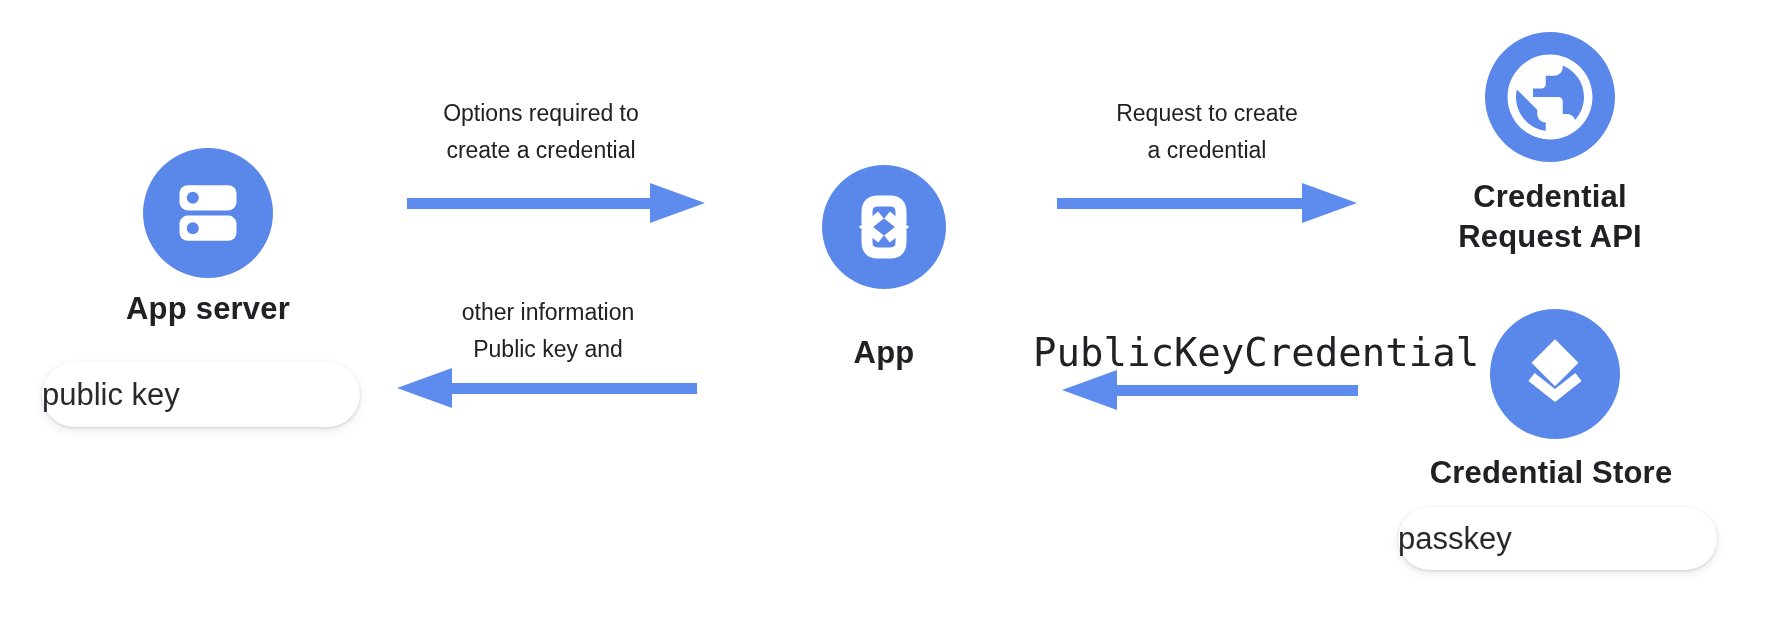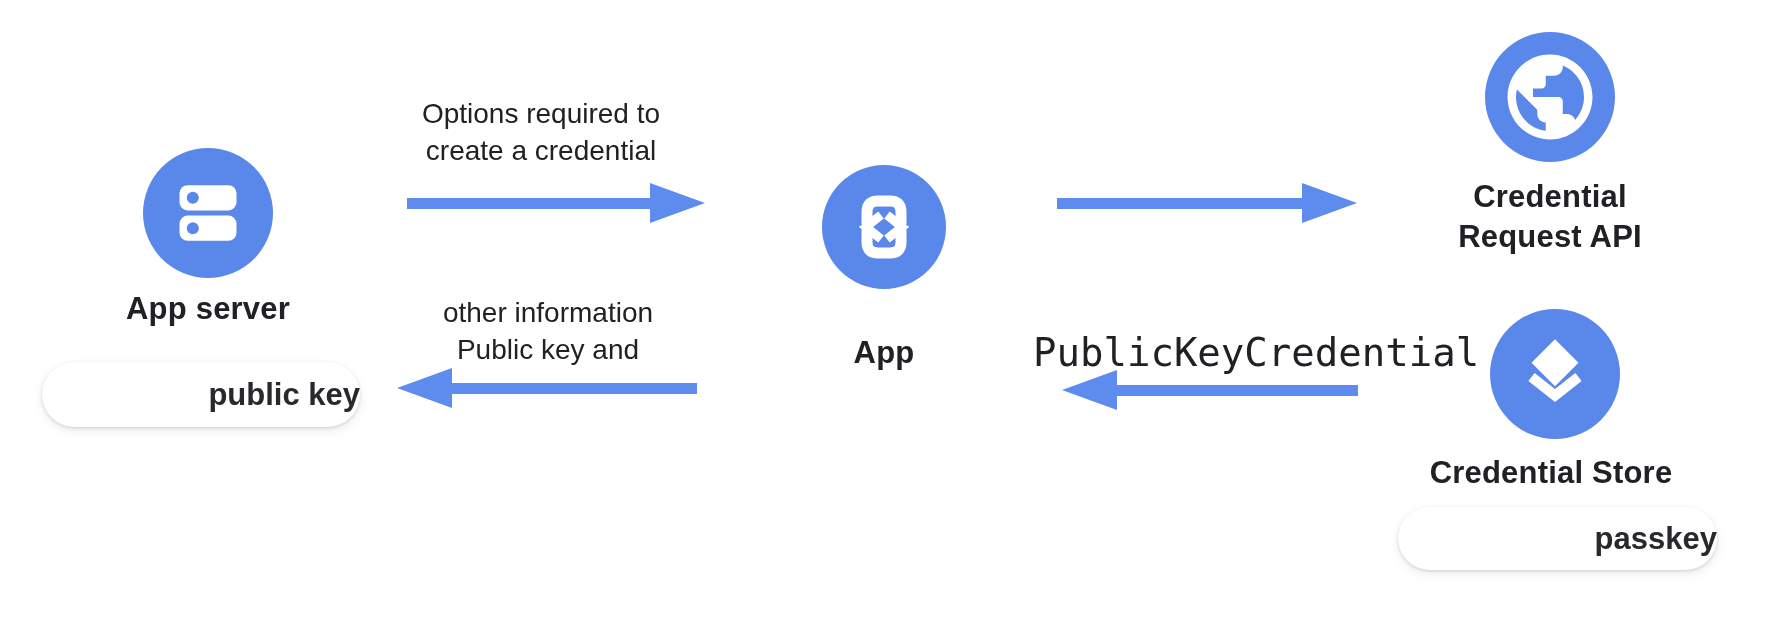--- a/index.html
+++ b/index.html
@@ -21,27 +21,27 @@
     background:var(--node-blue);
     display:flex;align-items:center;justify-content:center;
   }
   .node-label{
     position:absolute;text-align:center;
     font-size:31px;font-weight:700;line-height:38px;
     color:var(--text);letter-spacing:.2px;
   }
   .pill{
     position:absolute;background:#fff;border-radius:999px;
-    display:flex;align-items:center;justify-content:flex-end;
-    font-size:31px;font-weight:700;color:#27292d;
+    display:flex;align-items:center;justify-content:flex-start;
+    font-size:31px;font-weight:400;color:#27292d;
     box-shadow:0 1px 3px rgba(60,64,67,.18), 0 4px 10px rgba(60,64,67,.10);
   }
   .flow-label{
     position:absolute;text-align:center;
-    font-size:28px;font-weight:500;line-height:37px;color:var(--text);
+    font-size:23px;font-weight:500;line-height:37px;color:var(--text);
   }
   .flow-label.mono{
     font-family:"DejaVu Sans Mono","Liberation Mono",monospace;
     font-size:39px;font-weight:400;line-height:34px;letter-spacing:0;
   }
   .arrow{position:absolute;display:flex;align-items:center;}
   .arrow .shaft{flex:1;height:11px;background:var(--arrow-blue);}
   .arrow .head-right{
     width:0;height:0;
     border-top:20px solid transparent;border-bottom:20px solid transparent;
@@ -88,20 +88,24 @@
       <svg viewBox="0 0 96 96" width="96" height="96" aria-hidden="true">
         <path d="M31,45 V33 Q31,22 42,22 H54 Q65,22 65,33 V45" fill="none" stroke="#fff" stroke-width="11"></path>
         <path d="M31,51 V63 Q31,74 42,74 H54 Q65,74 65,63 V51" fill="none" stroke="#fff" stroke-width="11"></path>
         <path d="M45,36 L30,48 L45,60" fill="none" stroke="#fff" stroke-width="9" stroke-linejoin="miter"></path>
         <path d="M51,36 L66,48 L51,60" fill="none" stroke="#fff" stroke-width="9" stroke-linejoin="miter"></path>
       </svg>
     </span>
   </div>
   <div class="node-label" style="left:784px;top:334px;width:200px;">App</div>
 
+  <div class="flow-label" style="left:1057px;top:95px;width:300px;">
+    <div>Request to create</div>
+    <div>a credential</div>
+  </div>
   <div class="arrow" style="left:1057px;top:183px;width:300px;height:40px;">
     <div class="shaft"></div>
     <div class="head-right"></div>
   </div>
 
   <div class="circle" style="left:1485px;top:32px;width:130px;height:130px;">
     <span>
       <svg viewBox="0 0 24 24" width="102" height="102" aria-hidden="true">
         <path fill="#fff" d="M12 2C6.48 2 2 6.48 2 12s4.48 10 10 10 10-4.48 10-10S17.52 2 12 2zm-1 17.93c-3.95-.49-7-3.85-7-7.93 0-.62.08-1.21.21-1.79L9 15v1c0 1.1.9 2 2 2v1.93zm6.9-2.54c-.26-.81-1-1.39-1.9-1.39h-1v-3c0-.55-.45-1-1-1H8v-2h2c.55 0 1-.45 1-1V7h2c1.1 0 2-.9 2-2v-.41c2.93 1.19 5 4.06 5 7.41 0 2.08-.8 3.97-2.1 5.39z"></path>
       </svg>

